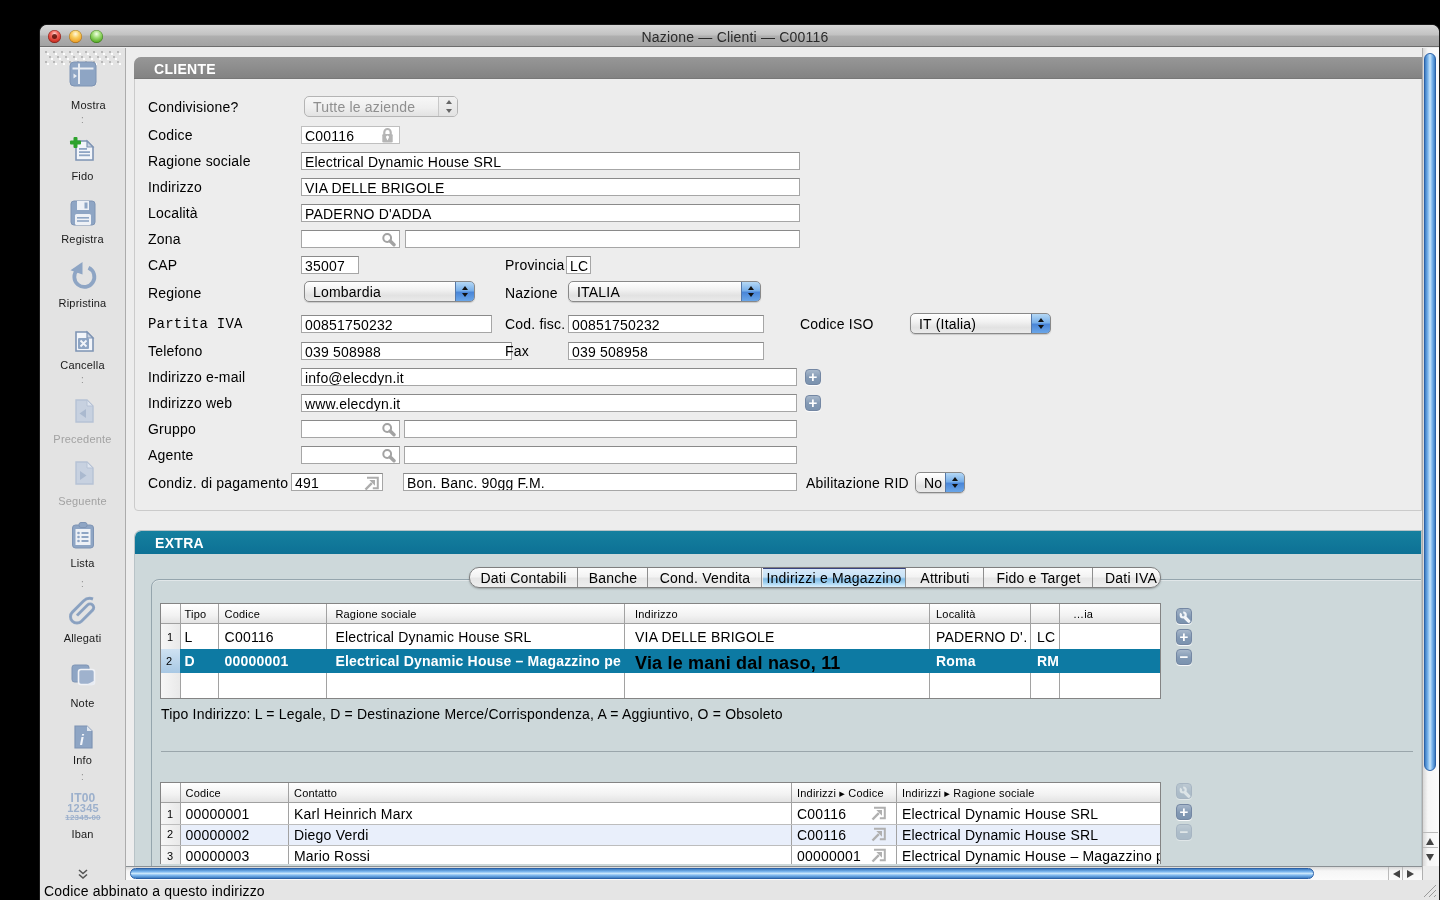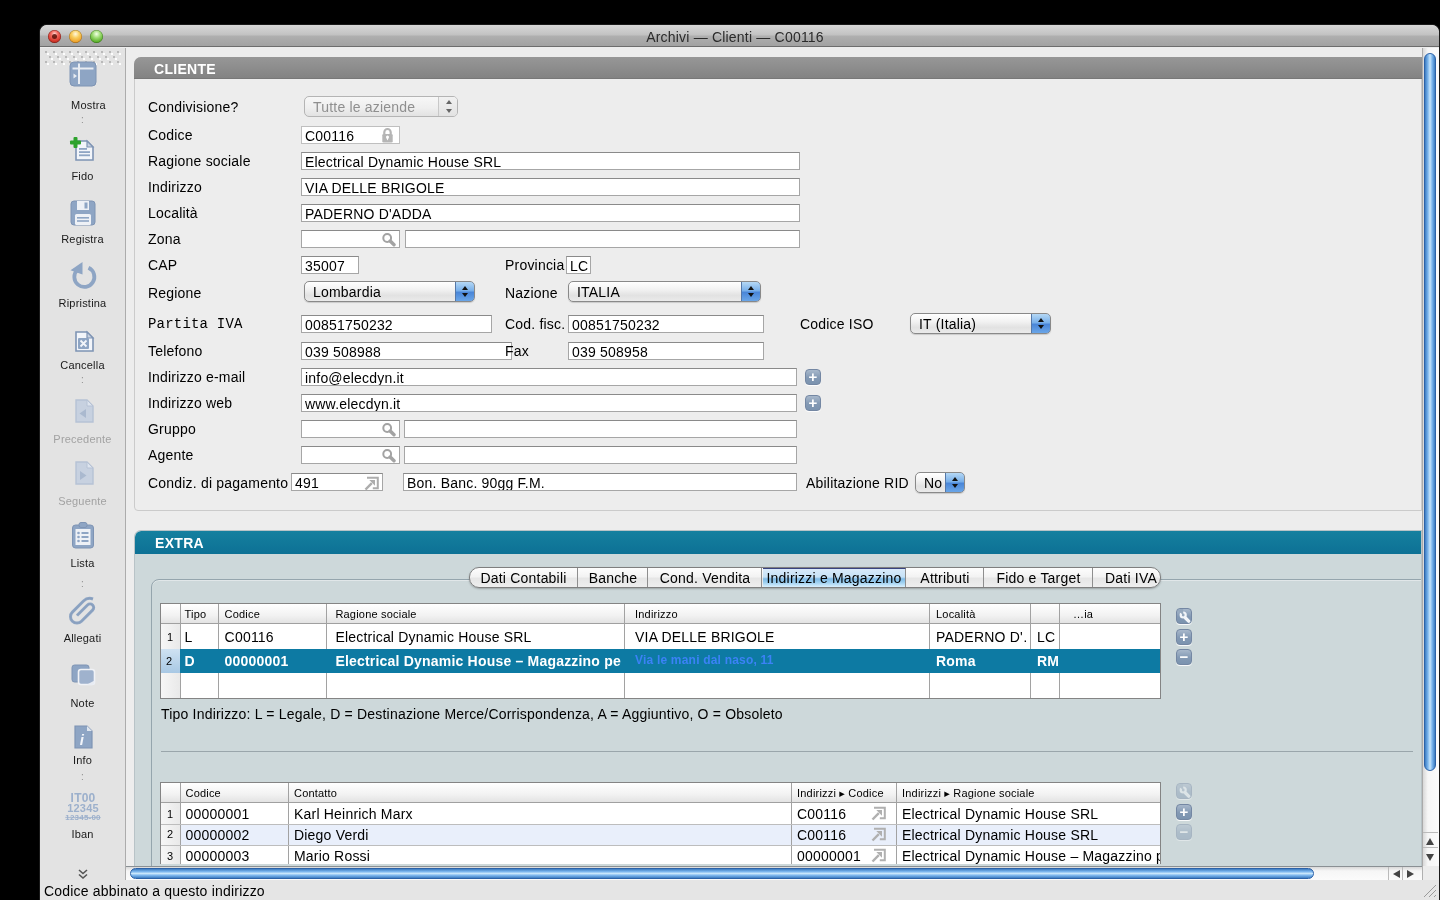--- a/index.html
+++ b/index.html
@@ -33,21 +33,21 @@
 </style></head>
 <body>
 <div id="page">
 <div id="win">
 <div id="tbar">
   <div class="tl" style="left:8px;background:radial-gradient(circle at 6.5px 4px,#ffc9c4 0.5px,#f2695f 30%,#d63a2e 62%,#a02015 88%,#7a150c);box-shadow:inset 0 0 0 0.5px rgba(60,0,0,.55);">
           <div style="position:absolute;left:4px;top:4px;width:5px;height:5px;border-radius:50%;background:rgba(90,16,8,.85);"></div>
         </div>
   <div class="tl" style="left:29px;background:radial-gradient(circle at 6.5px 4px,#fff3cf 0.5px,#f8ce5e 35%,#efa52f 68%,#c27611 90%,#8f5408);box-shadow:inset 0 0 0 0.5px rgba(90,55,0,.5);"></div>
   <div class="tl" style="left:50px;background:radial-gradient(circle at 6.5px 4px,#e8fbd8 0.5px,#9edc74 35%,#5cb02c 70%,#3a8714 90%,#2a6a0e);box-shadow:inset 0 0 0 0.5px rgba(20,70,0,.5);"></div>
-  <div id="title">Archivi — Clienti — C00116</div>
+  <div id="title">Nazione — Clienti — C00116</div>
 </div>
 <div id="side">
         <div id="dots"></div>
         <div class="ticon" style="left:27px;top:10px;"><svg width="32" height="32" viewBox="0 0 32 32">
             <rect x="3" y="4" width="26" height="24" rx="4" fill="#8ea5c4" stroke="#7e94b4" stroke-width="1"></rect>
             <rect x="5.5" y="9.5" width="21" height="2" fill="#e8ecf2"></rect>
             <rect x="11" y="5.5" width="2" height="20.5" fill="#e8ecf2"></rect>
             <path d="M6.5 15.5 l3.5 2.5 -3.5 2.5 z" fill="#e8ecf2"></path>
           </svg></div>
         <div class="ti" style="top:51px;padding-left:12px;">Mostra</div>
@@ -261,21 +261,21 @@
             <div style="position:absolute;left:174.4px;top:25px;font-size:14px;color:#000;white-space:nowrap;">Electrical Dynamic House SRL</div>
             <div style="position:absolute;left:474px;top:25px;font-size:14px;color:#000;white-space:nowrap;">VIA DELLE BRIGOLE</div>
             <div style="position:absolute;left:775px;top:25px;font-size:14px;color:#000;white-space:nowrap;width:91px;overflow:hidden;">PADERNO D'…</div>
             <div style="position:absolute;left:876px;top:25px;font-size:14px;color:#000;white-space:nowrap;">LC</div>
             <div style="position:absolute;left:6px;top:27px;font-size:11px;color:#000;white-space:nowrap;">1</div>
             <div style="position:absolute;left:18.5px;top:45px;width:980.5px;height:24px;background:#0d7aa3;"></div>
             <div style="position:absolute;left:0px;top:45px;width:18.5px;height:24px;background:linear-gradient(#cfe2f2,#a8c8e4);"></div>
             <div style="position:absolute;left:23.5px;top:49px;font-size:14px;color:#fff;font-weight:bold;white-space:nowrap;">D</div>
             <div style="position:absolute;left:63.6px;top:49px;font-size:14px;color:#fff;font-weight:bold;white-space:nowrap;">00000001</div>
             <div style="position:absolute;left:174.4px;top:49px;font-size:14px;color:#fff;font-weight:bold;white-space:nowrap;width:286px;overflow:hidden;">Electrical Dynamic House – Magazzino perifi…</div>
-            <div style="position:absolute;left:474px;top:49px;font-size:12px;color:#3b82f6;font-weight:bold;white-space:nowrap;">Via le mani dal naso, 11</div>
+            <div style="position:absolute;left:474px;top:49px;font-size:18px;color:#000000;font-weight:bold;white-space:nowrap;">Via le mani dal naso, 11</div>
             <div style="position:absolute;left:775px;top:49px;font-size:14px;color:#fff;font-weight:bold;white-space:nowrap;">Roma</div>
             <div style="position:absolute;left:876px;top:49px;font-size:14px;color:#fff;font-weight:bold;white-space:nowrap;">RM</div>
             <div style="position:absolute;left:5px;top:51px;font-size:11px;color:#000;white-space:nowrap;">2</div>
           </div>
           <div class="pbtn" style="left:1041px;top:77px;"><svg width="16" height="16" viewBox="0 0 16 16">
               <circle cx="6.2" cy="6" r="3.6" fill="#f2f5f9"></circle>
               <path d="M6.2 6 L0.5 1.5 L6.2 -1.2 Z" fill="#95a8bd"></path>
               <circle cx="6.2" cy="6" r="1.4" fill="#95a8bd"></circle>
               <rect x="7.1" y="7.4" width="7.6" height="3.2" rx="1.4" fill="#f2f5f9" transform="rotate(45 8.5 9)"></rect>
             </svg></div>

